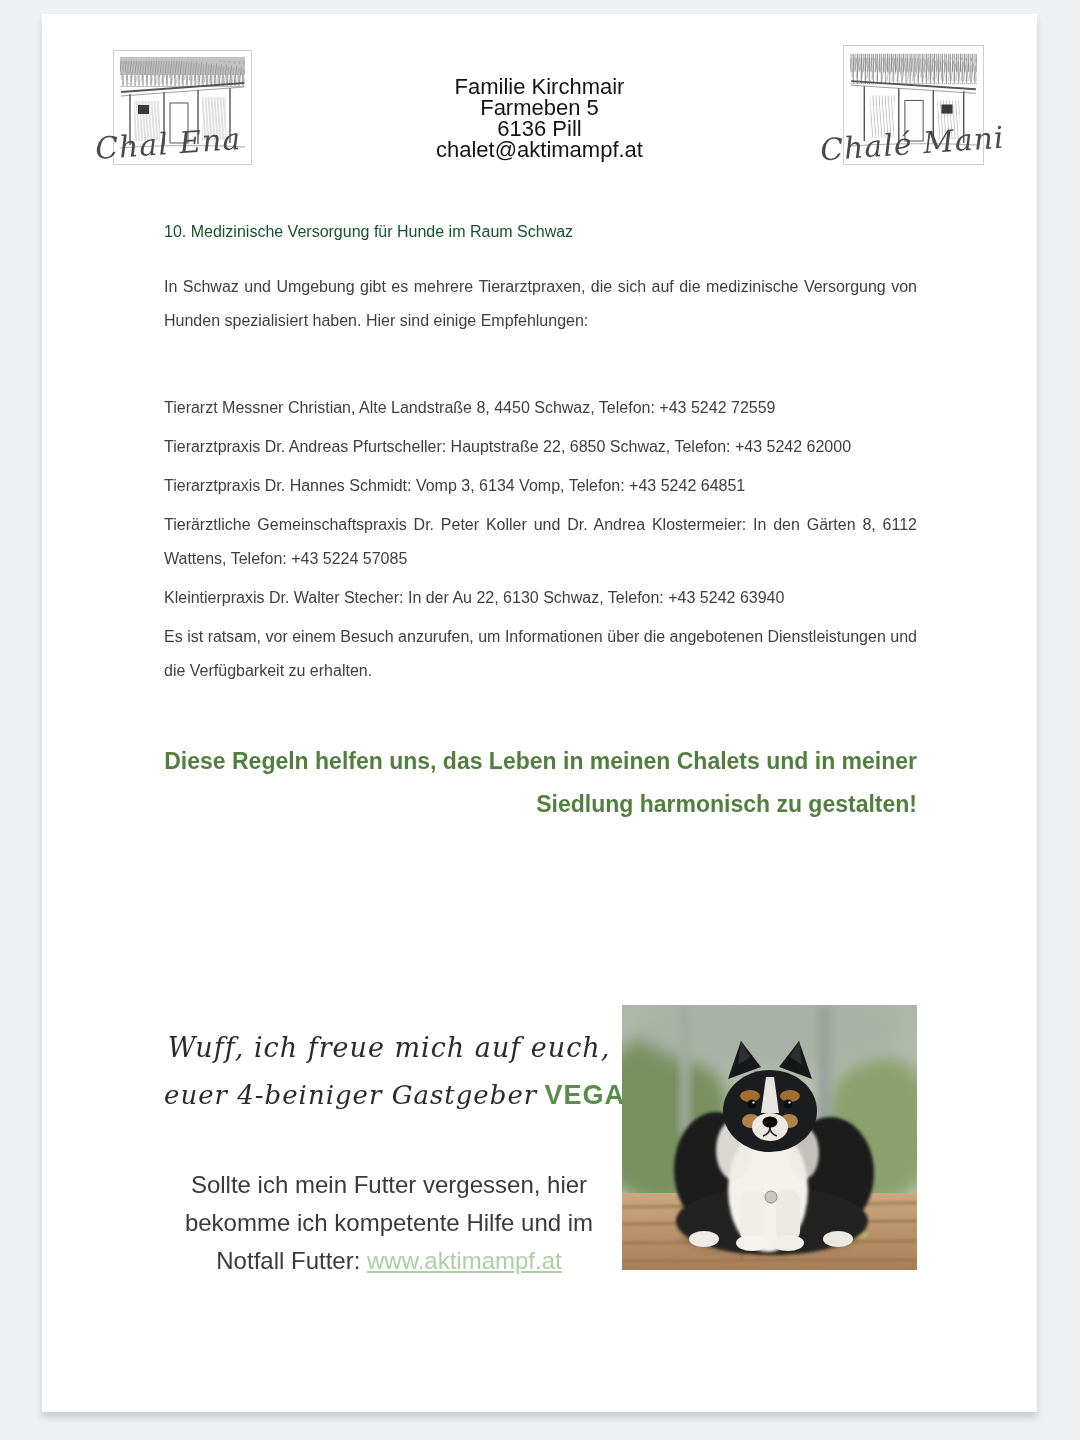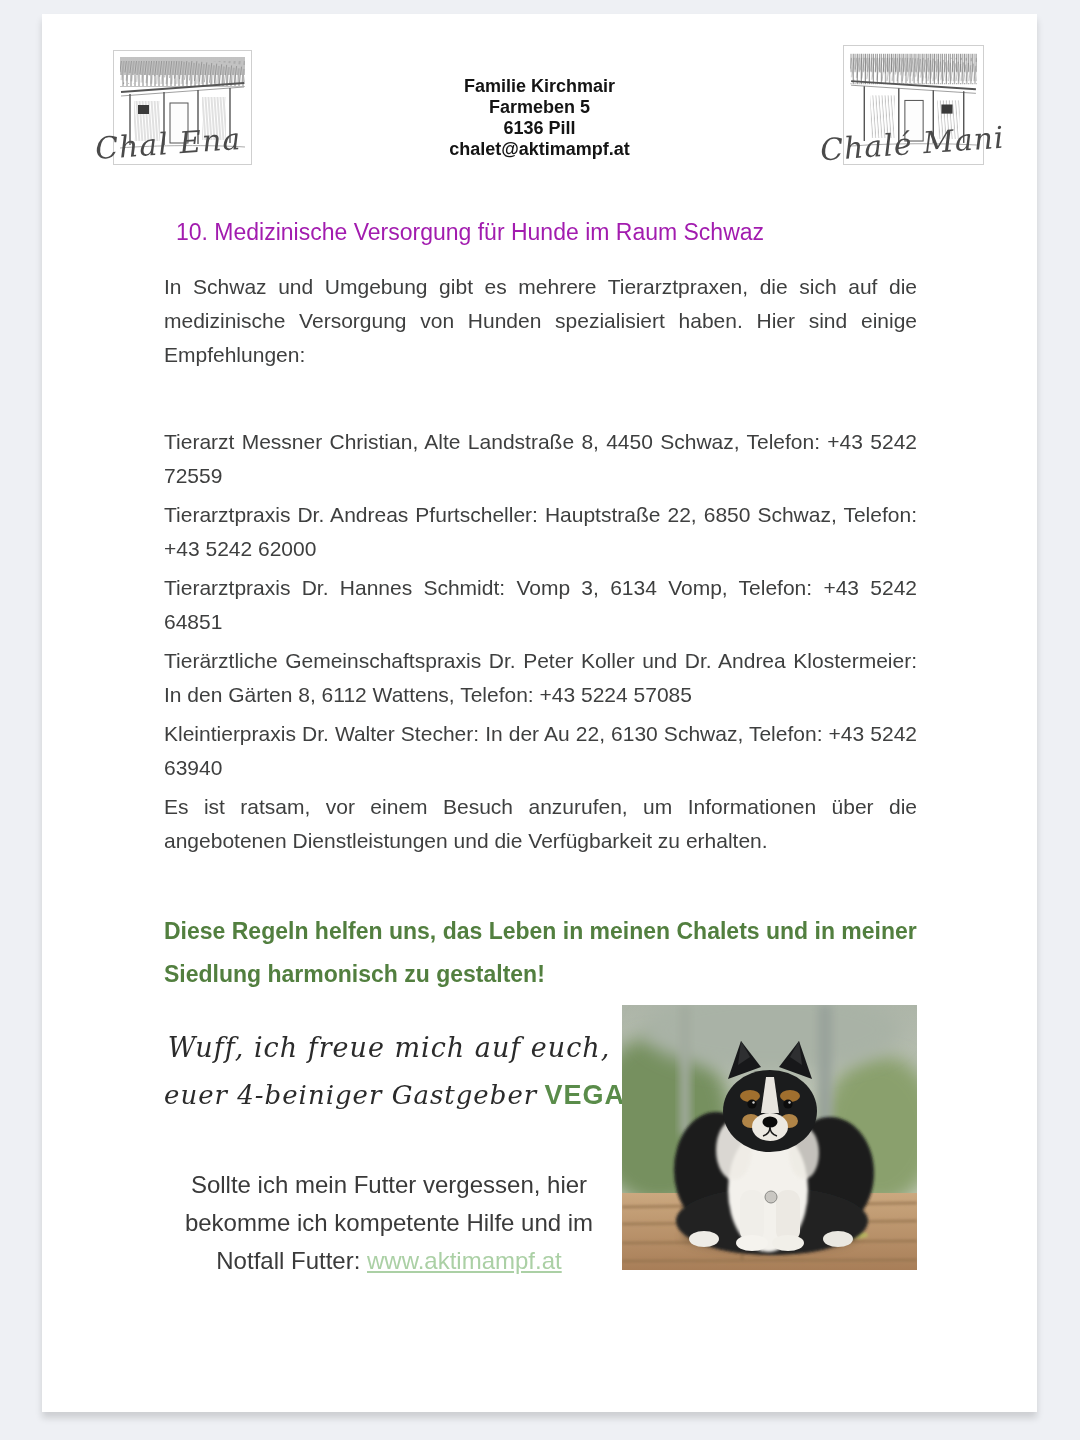--- a/index.html
+++ b/index.html
@@ -33,47 +33,47 @@
     color:#4a4a4a;
     transform:rotate(-4deg);
     white-space:nowrap;
     letter-spacing:1px;
   }
   .sig.left{left:53px;top:112px;}
   .sig.right{left:778px;top:112px;}
   .contact{
     position:absolute;left:0;top:62px;width:995px;
     text-align:center;
-    font-weight:bold;
-    font-size:18px;line-height:21px;
+    font-weight:normal;
+    font-size:22px;line-height:21px;
     color:#141414;
   }
   
   .content{
     position:absolute;left:122px;top:202px;width:753px;
     color:#3e3f3f;
   }
   .green-heading{
-    margin:0 0 22px 12px;
-    font-size:23px;line-height:32px;
+    margin:0 0 22px 0;
+    font-size:16px;line-height:32px;
     font-weight:400;
-    color:#a21caf;
+    color:#14532d;
   }
   p.body{
     margin:0 0 5px 0;
-    font-size:21px;line-height:34px;
+    font-size:16px;line-height:34px;
     text-align:justify;
   }
   .gap48{height:48px;}
   .closing{
     margin:52px 0 0 0;
     font-size:23px;line-height:43px;
     font-weight:700;
     color:#527f3f;
-    text-align:left;
+    text-align:right;
   }
   
   .footer{
     position:absolute;left:122px;top:980px;width:753px;height:300px;
   }
   .script{
     font-family:"DejaVu Serif",serif;
     font-style:italic;
     font-weight:400;
     color:#2b2b2b;

